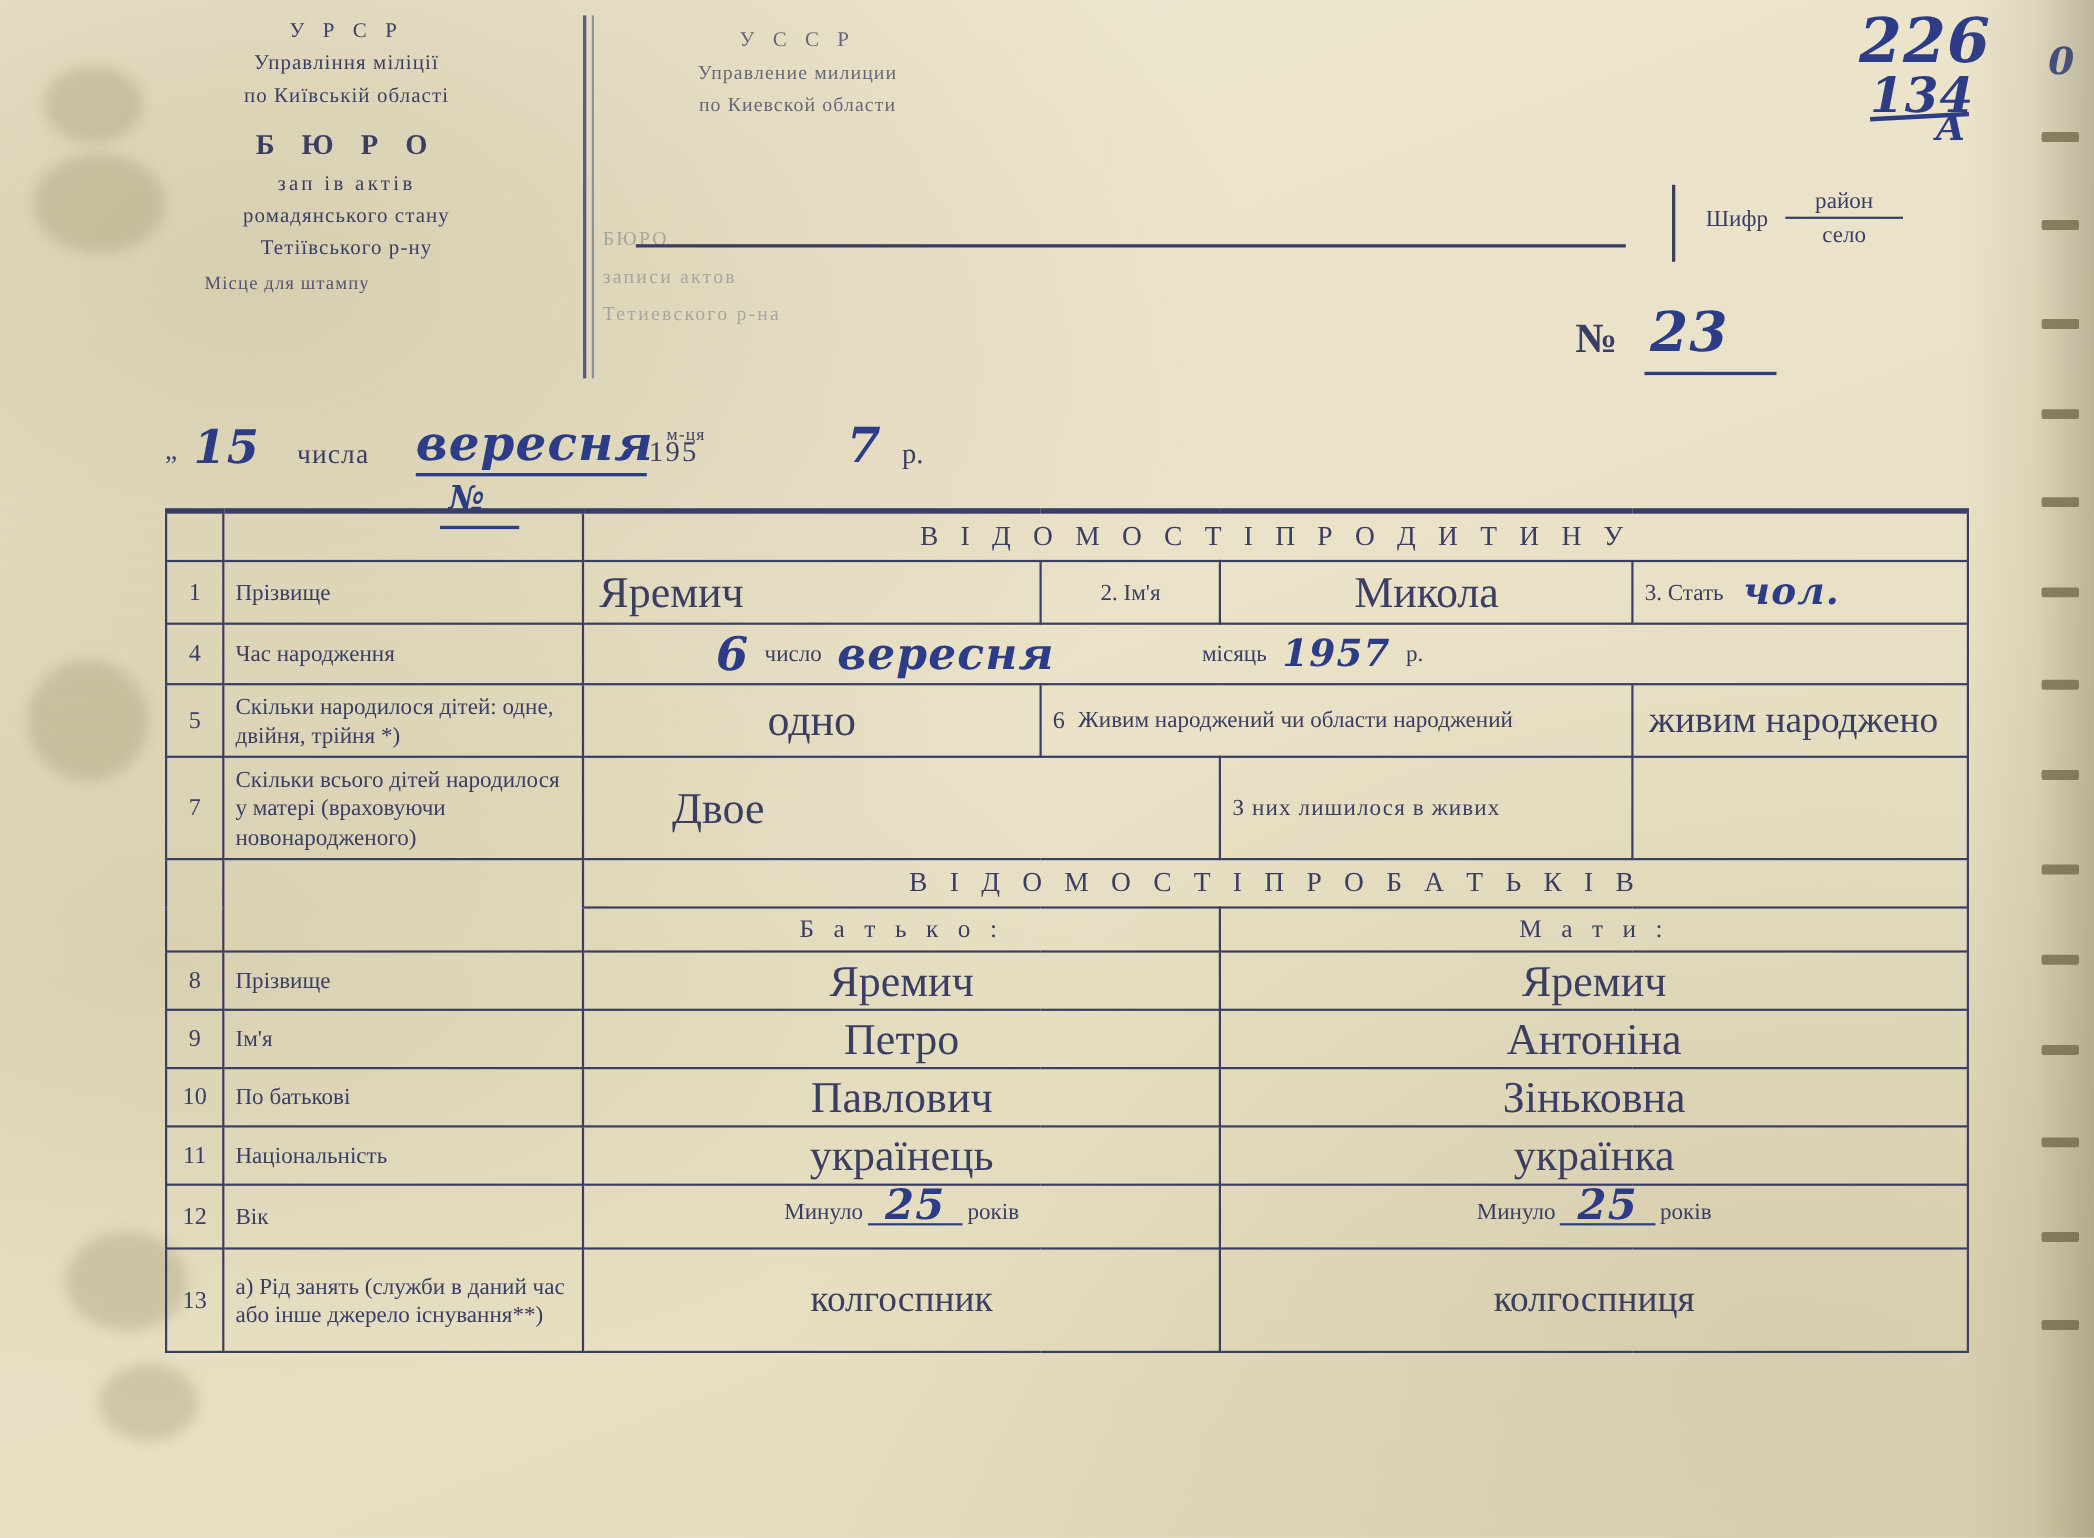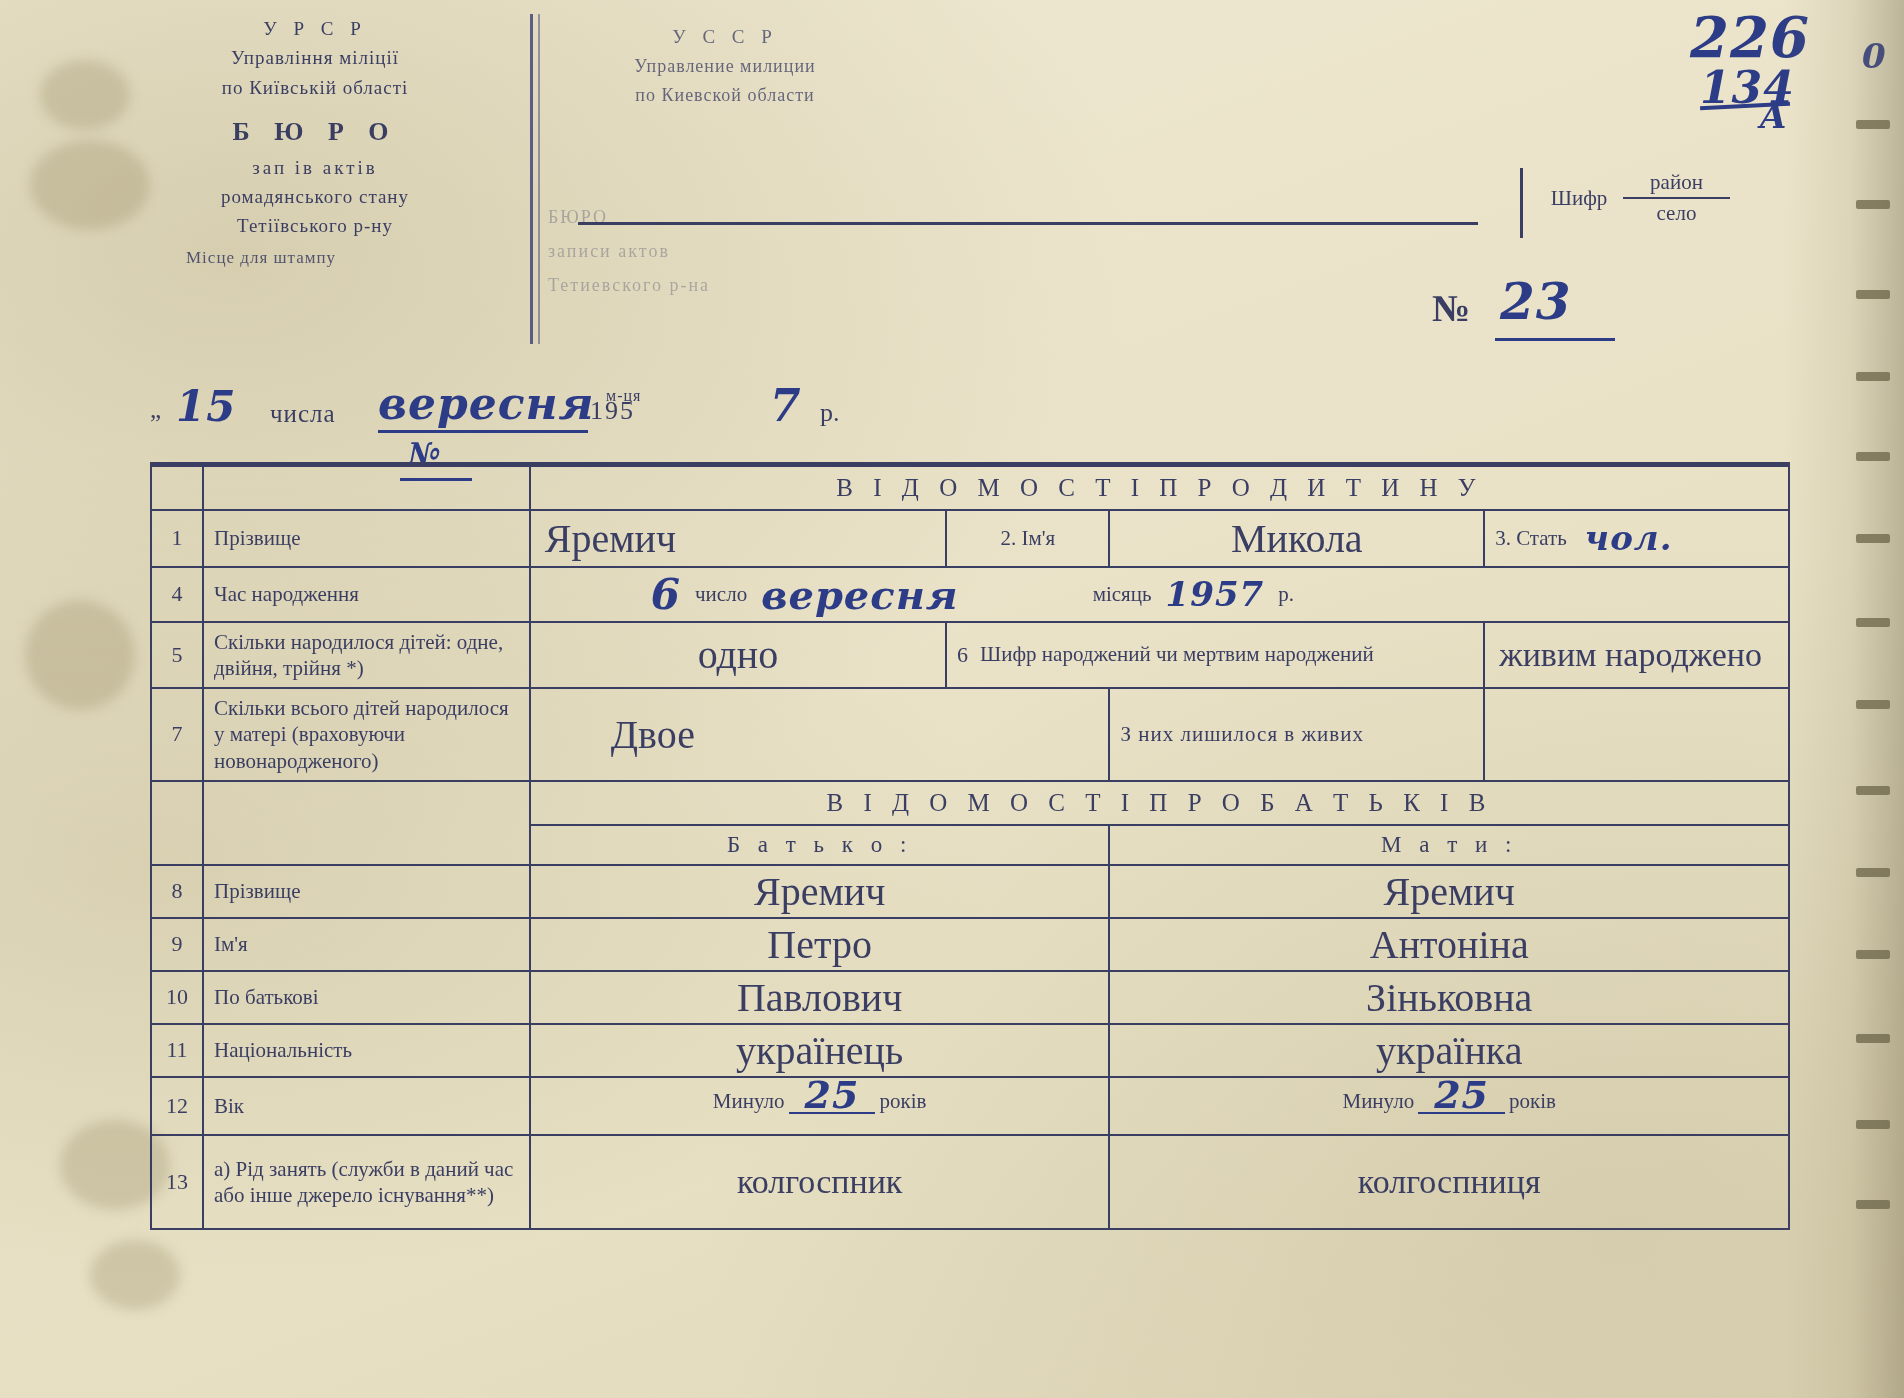--- a/index.html
+++ b/index.html
@@ -232,21 +232,21 @@
       </td>
     </tr>
 
     <tr>
       <td class="c-num">5</td>
       <td class="c-lbl">Скільки народилося дітей: одне, двійня, трійня *)</td>
       <td class="hand-cell ctr" style="width:120px">одно</td>
       <td class="c-lbl" colspan="2" style="width:465px">
         <div style="display:flex;gap:12px;align-items:flex-start;">
           <span style="font-size:22px">6</span>
-          <span>Шифр народжений чи мертвим народжений</span>
+          <span>Живим народжений чи области народжений</span>
         </div>
       </td>
       <td class="hand-cell sm">живим народжено</td>
     </tr>
 
     <tr>
       <td class="c-num">7</td>
       <td class="c-lbl">Скільки всього дітей народилося у матері (враховуючи новонародженого)</td>
       <td class="hand-cell" colspan="2" style="text-align:left;padding-left:80px !important;">Двое</td>
       <td class="c-lbl" style="font-size:21px;letter-spacing:1px;">З них лишилося в живих</td>

